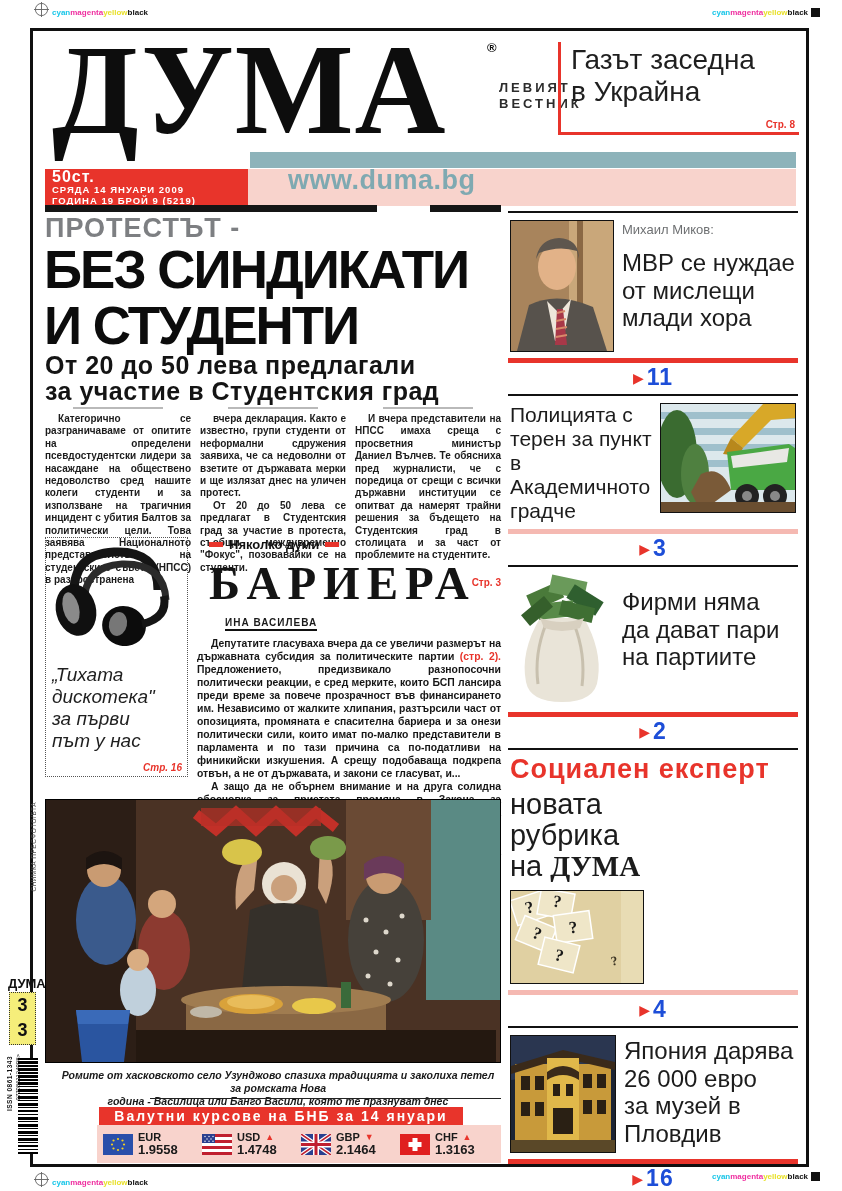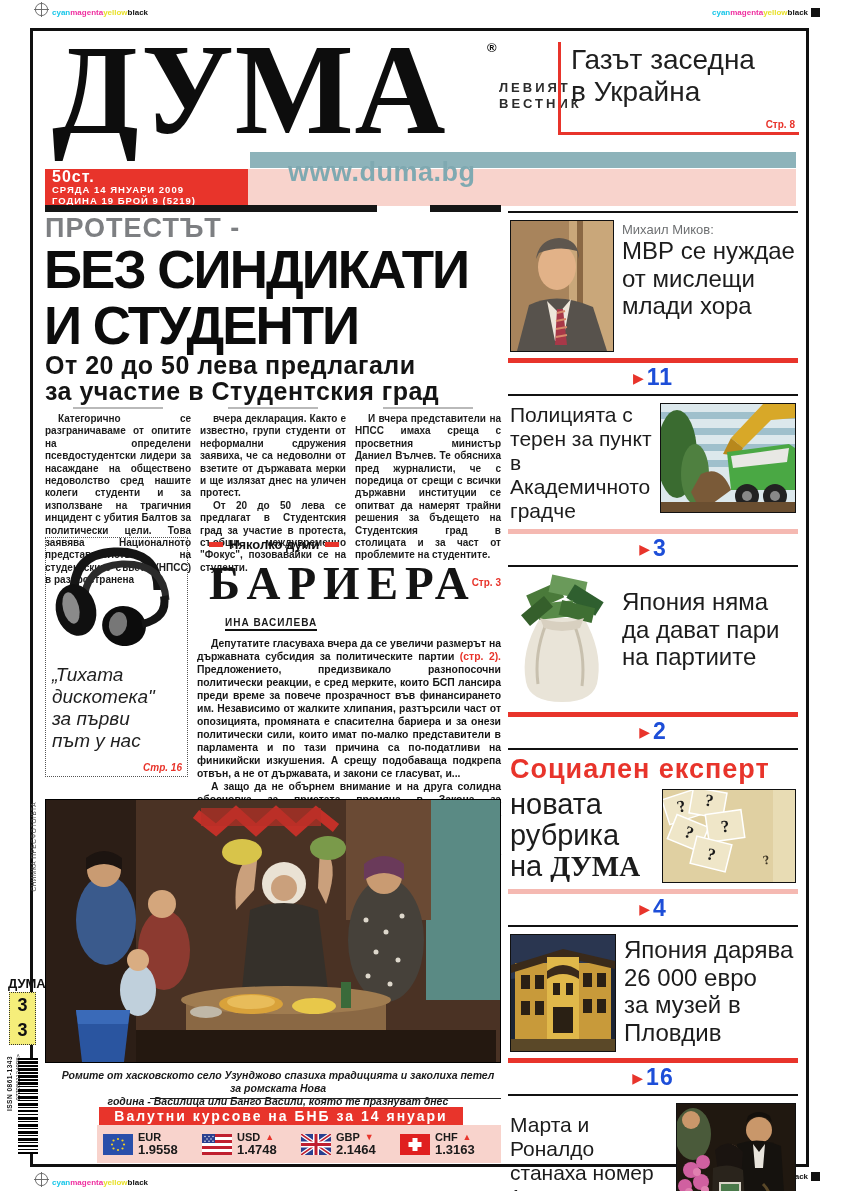--- a/index.html
+++ b/index.html
@@ -17,21 +17,21 @@
   
   #logo{position:absolute;left:52px;top:30px;font-family:"Liberation Serif",serif;font-weight:bold;
         font-size:126px;line-height:118px;letter-spacing:1px;color:#0d0d0d;transform:scaleY(1.02);transform-origin:top left;}
   #logo-reg{position:absolute;left:487px;top:40px;font-size:13px;font-weight:bold;color:#0d0d0d;}
   #tagline{position:absolute;left:499px;top:80px;font-size:13px;font-weight:bold;letter-spacing:3px;color:#2c2c2c;line-height:16px;white-space:pre-line;}
   #tealbar{position:absolute;left:250px;top:152px;width:546px;height:16px;background:#8db3ba;}
   #datebox{position:absolute;left:45px;top:169px;width:203px;height:37px;background:#e8342b;color:#fff;padding:1px 0 0 7px;box-sizing:border-box;}
   #datebox .price{font-size:16px;font-weight:800;letter-spacing:1px;line-height:14px;}
   #datebox .dline{font-size:9.5px;font-weight:bold;letter-spacing:1px;line-height:11px;}
   #pinkbar{position:absolute;left:248px;top:169px;width:548px;height:37px;background:#f8d3cc;}
-  #website{position:absolute;left:288px;top:157px;font-size:27px;font-weight:bold;color:#7fa9b1;letter-spacing:0.5px;}
+  #website{position:absolute;left:288px;top:165px;font-size:27px;font-weight:bold;color:#7fa9b1;letter-spacing:0.5px;}
 
   
   #gas{position:absolute;left:558px;top:42px;width:238px;height:90px;border-left:3px solid #e8342b;border-bottom:3px solid #e8342b;}
   #gas .t{position:absolute;left:10px;top:2px;font-size:28px;line-height:32px;color:#1f1f1f;white-space:pre-line;}
   #gas .pg{position:absolute;right:4px;bottom:2px;font-size:10px;font-weight:800;color:#e8342b;}
 
   
   .blackbar{position:absolute;top:205px;height:7px;background:#151515;}
   #kicker{position:absolute;left:45px;top:213px;font-size:27px;font-weight:bold;color:#7d7f82;letter-spacing:1px;}
   .headline{position:absolute;left:44px;font-weight:800;color:#0c0c0c;font-size:54px;letter-spacing:-2px;transform:scaleX(0.98);transform-origin:left;}
@@ -73,21 +73,21 @@
   .cur{display:flex;align-items:center;gap:5px;flex:1;}
   .cur .codeline{font-size:11px;font-weight:800;display:flex;gap:5px;align-items:center;line-height:11px;}
   .cur .arrow{color:#e8342b;font-size:9px;}
   .cur .val{font-size:13px;font-weight:800;line-height:13px;}
   .flag{width:30px;height:21px;flex:none;}
 
   
   #sidebar{position:absolute;left:508px;top:211px;width:290px;}
   .sb-item{border-top:2px solid #111;position:relative;}
   .sb-row{display:flex;gap:8px;padding:7px 2px 4px 2px;}
-  .sb-kicker{font-size:13px;color:#6e7072;margin:2px 0 0 0;}
+  .sb-kicker{font-size:13px;color:#6e7072;margin:2px 0 12px 0;}
   .sb-title{font-size:24px;line-height:27.5px;color:#1c1c1c;white-space:pre-line;}
   .sb-title.sm{font-size:21px;line-height:24px;}
   .sb-bar{height:5px;background:#e8342b;margin:2px 0 0 0;}
   .sb-bar.pink{background:#f5b9b2;}
   .sb-page{display:flex;justify-content:center;align-items:center;gap:3px;padding:1px 0 3px 0;}
   .sb-page .tri{color:#e8342b;font-size:14px;line-height:14px;}
   .sb-page .num{font-size:23px;font-weight:800;color:#1d4ed8;letter-spacing:1px;}
   .ph{border:1px solid #111;flex:none;}
   #social-rubric{font-size:27px;font-weight:800;color:#e8342b;letter-spacing:1px;padding:4px 0 2px 2px;}
   .brandserif{font-family:"Liberation Serif",serif;font-weight:bold;}
@@ -416,34 +416,34 @@
           <g>
             <rect x="18" y="14" width="34" height="17" fill="#4a7a3a" transform="rotate(-24 35 22)"></rect>
             <rect x="40" y="4" width="36" height="18" fill="#6a9a5a" transform="rotate(12 58 13)"></rect>
             <rect x="58" y="18" width="34" height="16" fill="#2f5f2f" transform="rotate(32 75 26)"></rect>
             <rect x="28" y="28" width="36" height="16" fill="#588a48" transform="rotate(-6 46 36)"></rect>
             <rect x="50" y="30" width="34" height="15" fill="#3f6f33" transform="rotate(14 67 37)"></rect>
             <rect x="12" y="30" width="30" height="14" fill="#355f2b" transform="rotate(-40 27 37)"></rect>
           </g>
           <path d="M30 44 Q52 52 74 44 L70 54 Q52 60 34 54 Z" fill="#d8d0c0"></path>
         </svg>
-        <div class="sb-title" style="margin-top:14px;">Япония няма
+        <div class="sb-title" style="margin-top:14px;">Фирми няма
 да дават пари
 на партиите</div>
       </div>
       <div class="sb-bar"></div>
       <div class="sb-page">
           <span class="tri">▶</span>
           <span class="num">2</span>
         </div>
     </div>
 
     <div class="sb-item">
       <div id="social-rubric">Социален експерт</div>
-      <div class="sb-row" style="padding-top:2px;">
+      <div class="sb-row" style="padding-top:2px;flex-direction:column;">
         <div class="sb-title big" style="width:148px;"><span>новата
 рубрика
 на </span><span class="brandserif">ДУМА</span></div>
         <svg class="ph" width="132" height="92" viewBox="0 0 132 92">
           <rect width="132" height="92" fill="#e0d0a2"></rect>
           <rect x="110" y="0" width="22" height="92" fill="#e8dcb4"></rect>
           <g fill="#efe6c8" stroke="#fff" stroke-width="1.5">
             <rect x="2" y="4" width="34" height="26" transform="rotate(-18 19 17)"></rect>
             <rect x="28" y="0" width="34" height="26" transform="rotate(10 45 13)"></rect>
             <rect x="8" y="30" width="34" height="26" transform="rotate(22 25 43)"></rect>

